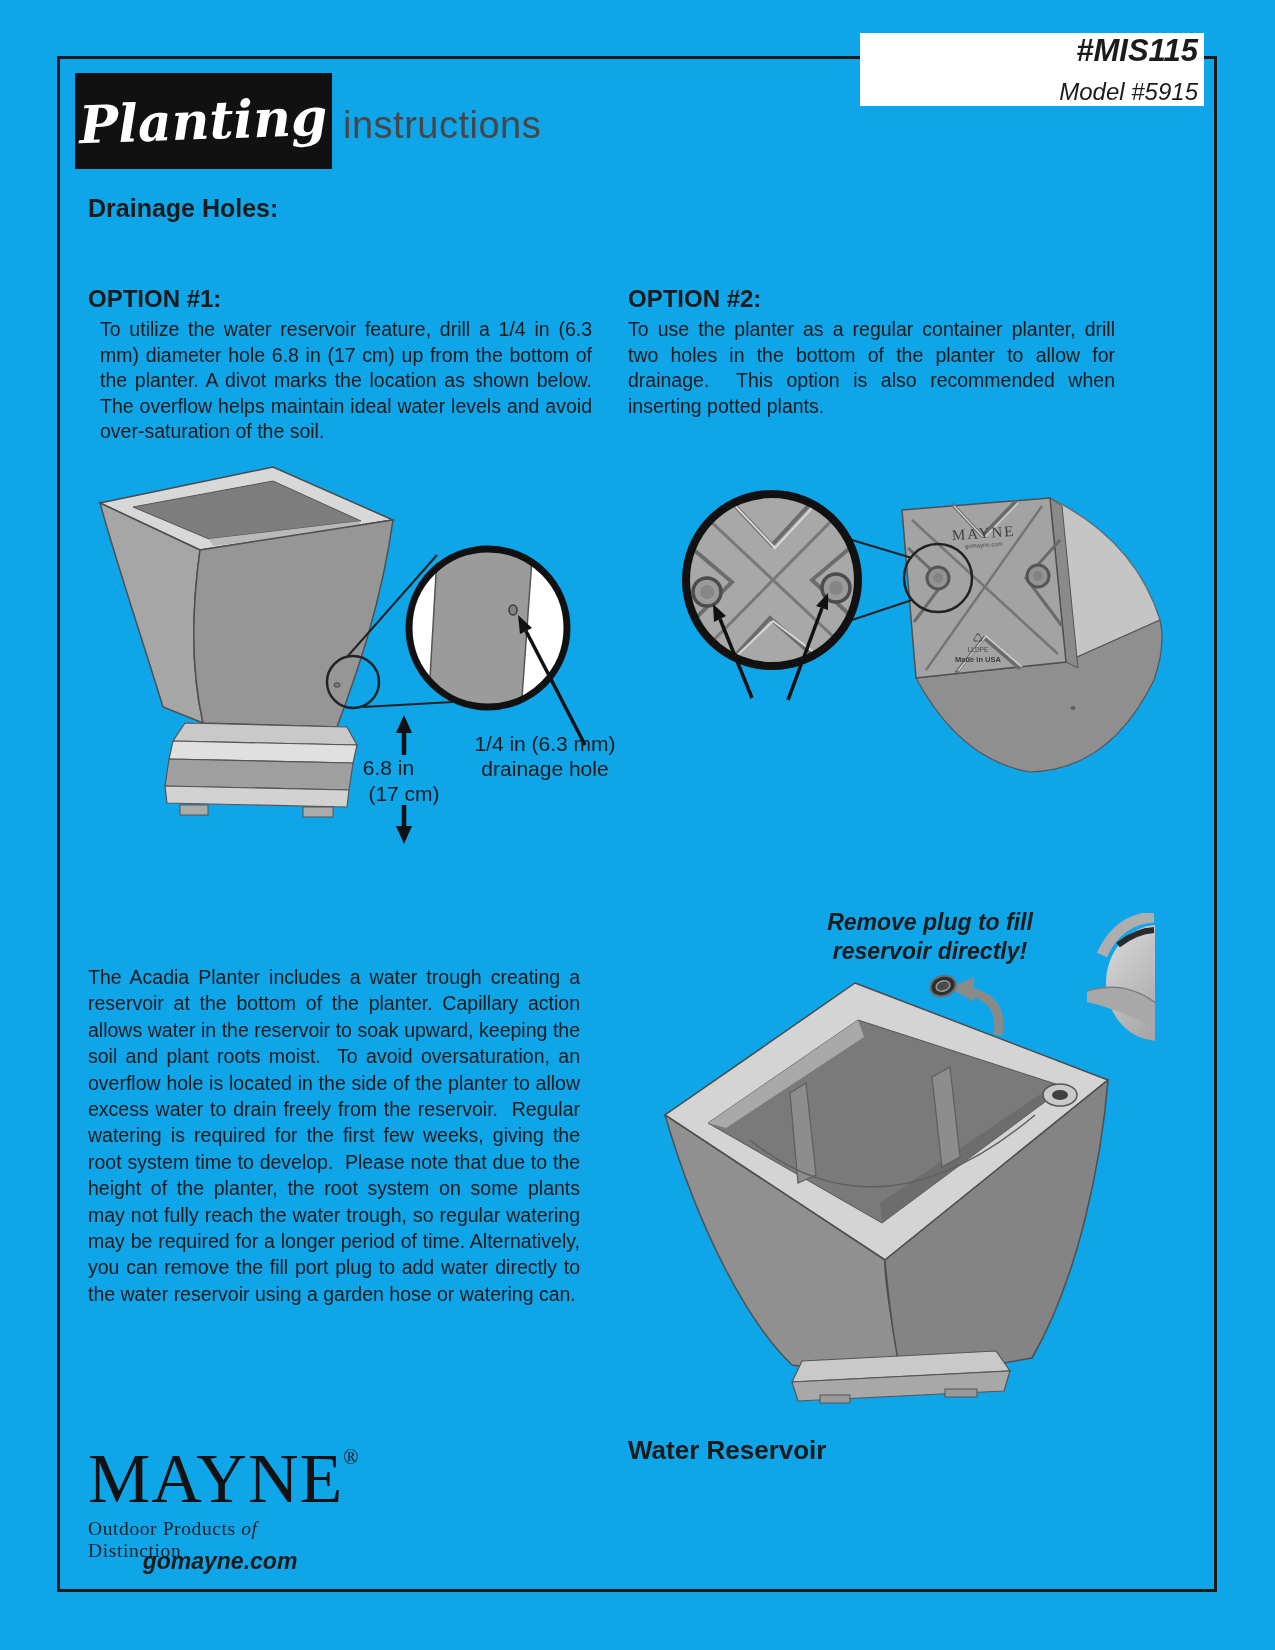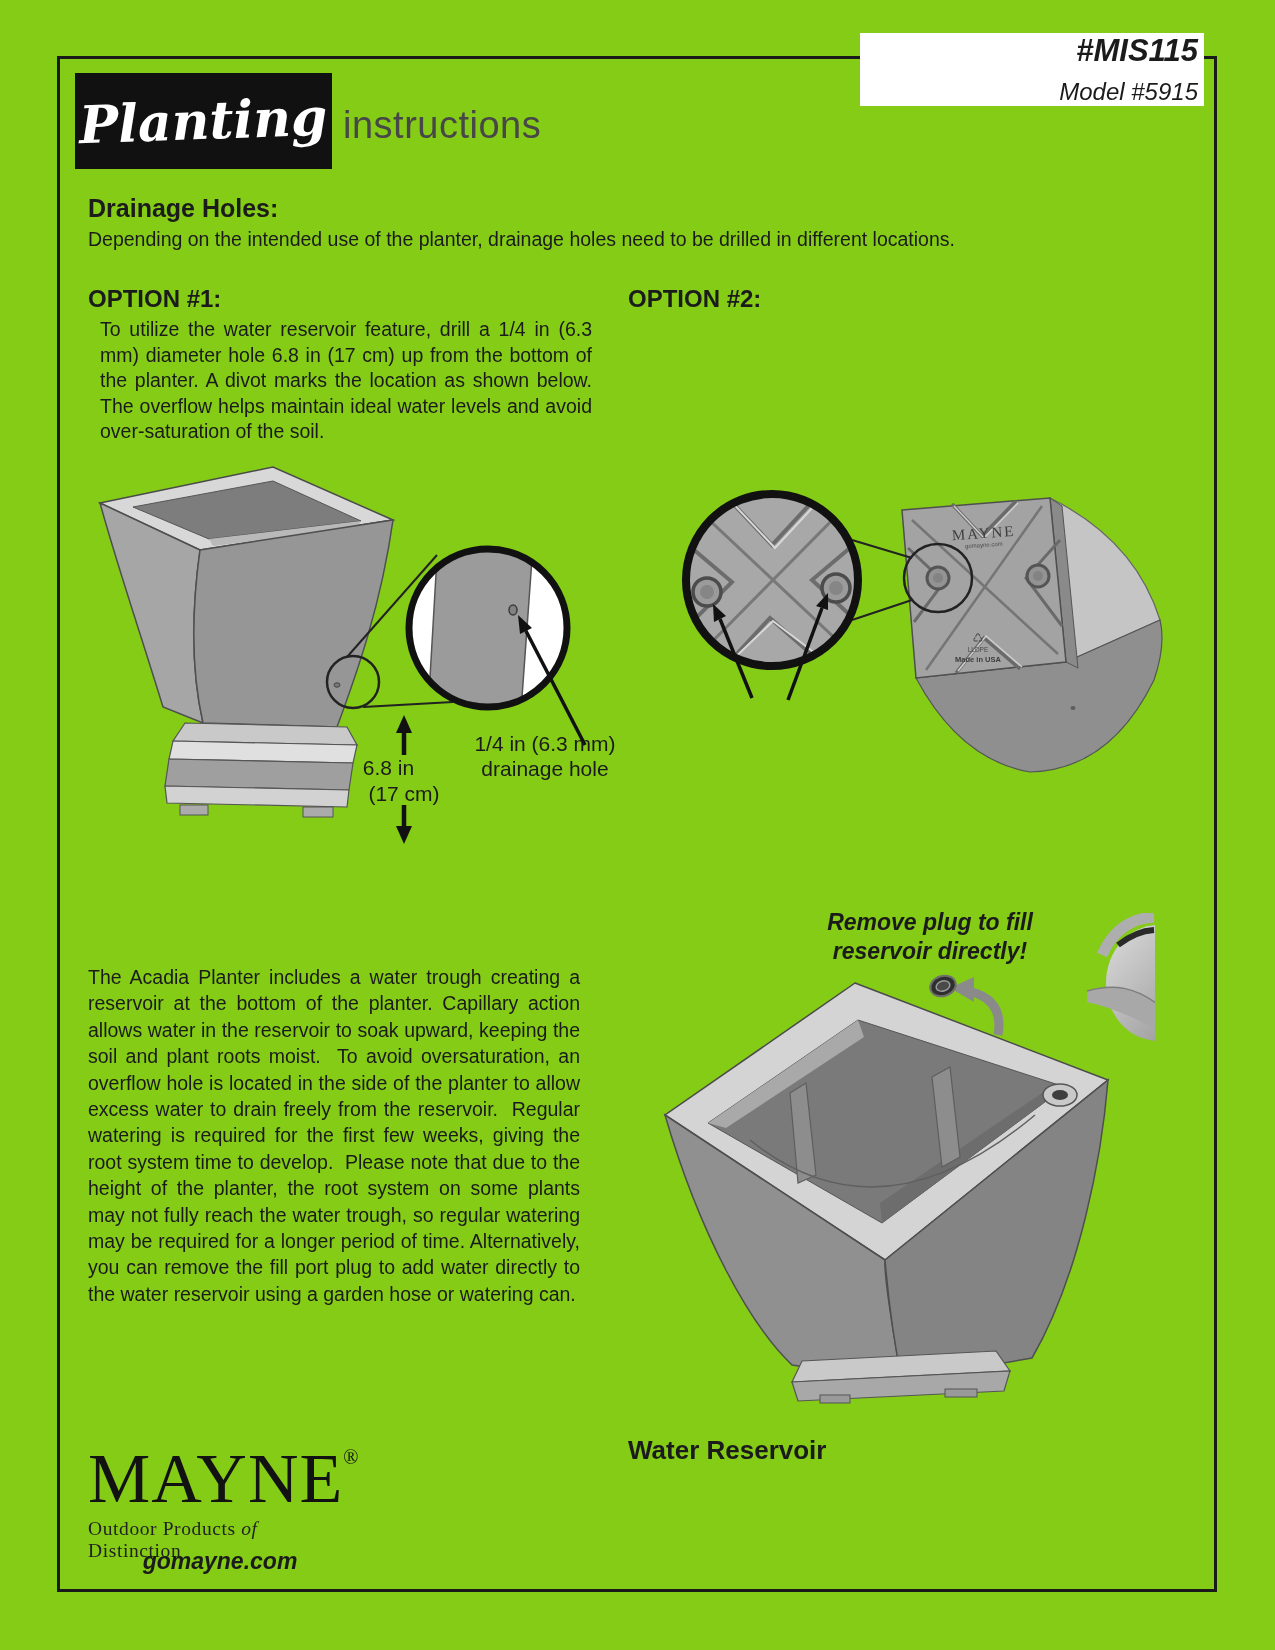--- a/index.html
+++ b/index.html
@@ -1,17 +1,17 @@
 <!DOCTYPE html>
 <html><head>
 <meta charset="utf-8">
 <style>
   html,body{margin:0;padding:0;background:#e8e8e8;}
   .page{
-    position:relative;width:1275px;height:1650px;background:#84cc16;
+    position:relative;width:1275px;height:1650px;background:#0ea5e9;
     font-family:"Liberation Sans",sans-serif;color:#1b1b1b;overflow:hidden;
     margin:0 auto;
   }
   .abs{position:absolute;}
   .rule{position:absolute;background:#1a1a1a;}
   .docnum{font-size:31px;font-weight:bold;font-style:italic;letter-spacing:0px;}
   .model{font-size:24px;font-style:italic;margin-top:9px;}
   .logo-box{
     position:absolute;left:75px;top:73px;width:257px;height:96px;background:#111;
     display:flex;align-items:center;justify-content:center;
@@ -60,26 +60,26 @@
     <div class="docnum">#MIS115</div>
     <div class="model">Model #5915</div>
   </div>
 
   <div class="logo-box">
     <span class="logo-script">Planting</span>
   </div>
   <div class="abs logo-sub" style="left:343px;top:104px;">instructions</div>
 
   <div class="abs h1" style="left:88px;top:194px;">Drainage Holes:</div>
-  <div class="abs body-text" style="left:88px;top:227px;width:1060px;">Depending on the intended use of the planter, drainage holes need to be drilled in different locations.</div>
 
   <div class="abs h2" style="left:88px;top:285px;">OPTION #1:</div>
   <div class="abs body-text just" style="left:100px;top:317px;width:492px;">To utilize the water reservoir feature, drill a 1/4 in (6.3 mm) diameter hole 6.8 in (17 cm) up from the bottom of the planter. A divot marks the location as shown below. The overflow helps maintain ideal water levels and avoid over-saturation of the soil.</div>
 
   <div class="abs h2" style="left:628px;top:285px;">OPTION #2:</div>
+  <div class="abs body-text just" style="left:628px;top:317px;width:487px;">To use the planter as a regular container planter, drill two holes in the bottom of the planter to allow for drainage.&nbsp; This option is also recommended when inserting potted plants.</div>
 
   <svg class="abs" style="left:85px;top:445px;" width="530" height="400" viewBox="0 0 530 400">
 
     <g>
       <rect x="191" y="43" width="22" height="58" fill="#c9c9c9" stroke="#555" stroke-width="1.5"></rect>
       <ellipse cx="202" cy="43" rx="11" ry="4.5" fill="#8f8f8f" stroke="#555" stroke-width="1.5"></ellipse>
       <circle cx="202" cy="43" r="3" fill="#333"></circle>
     </g>
 
     <polygon points="15,58 188,22 308,75 115,105" fill="#d8d8d8" stroke="#4a4a4a" stroke-width="1.5"></polygon>

